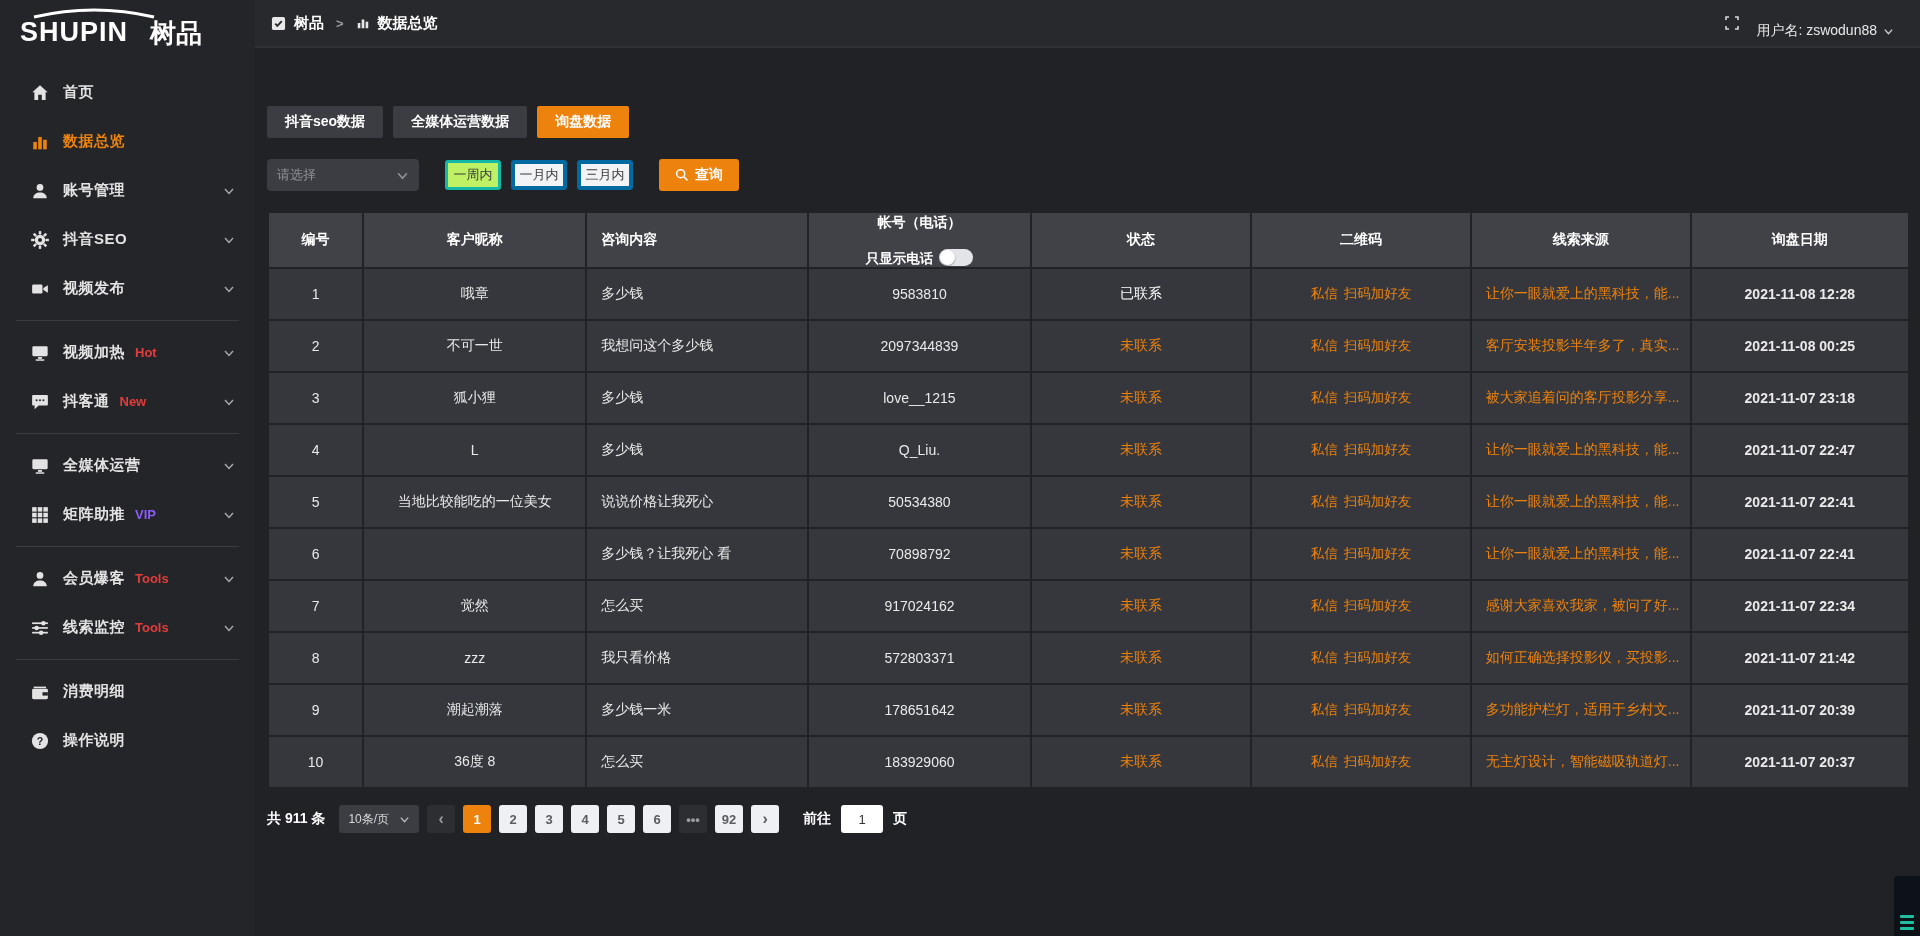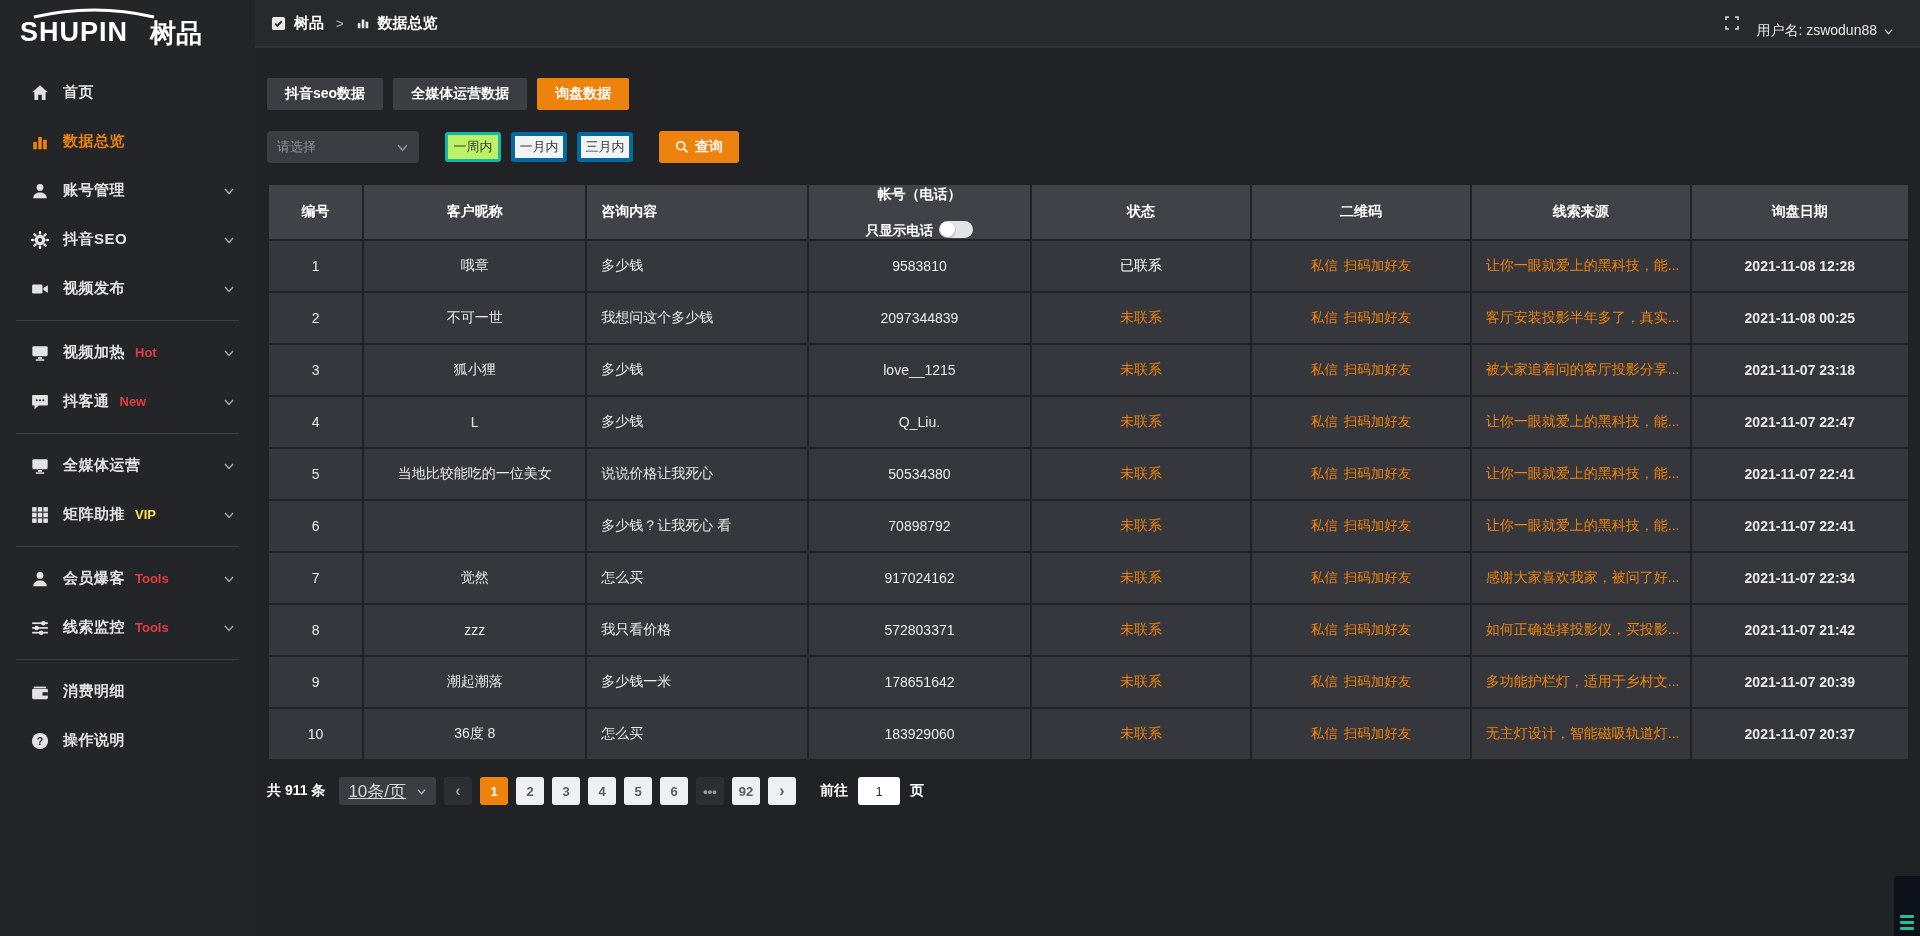--- a/index.html
+++ b/index.html
@@ -25,21 +25,21 @@
   .main { flex:1; display:flex; flex-direction:column; background:#202226; }
   .topbar { height:48px; background:#27292d; border-bottom:2px solid #303237;
             display:flex; align-items:center; justify-content:space-between; padding:0 26px 0 16px; }
   .crumb { display:flex; align-items:center; color:#fff; font-size:15px; font-weight:bold; gap:4px; }
   .crumb .sep { color:#9a9b9e; font-size:13px; margin:0 8px; font-weight:bold; }
   .crumb-icon { display:flex; margin-right:4px; }
   .top-right { display:flex; align-items:center; gap:16px; color:#e8e8e8; }
   .fs-icon { display:flex; cursor:pointer; color:#d8d8d8; }
   .user-chip { display:flex; align-items:center; gap:6px; font-size:14px; cursor:pointer;margin-top:16px; }
 
-  .content { flex:1; padding:0 10px 0 12px; }
+  .content { flex:1; padding:0 10px 0 12px;margin-top:28px; }
 
   
   .tabs-row { margin-top:30px; display:flex; gap:10px; }
   .tab { height:32px; padding:0 18px; background:#3b3d42; color:#fff; font-size:14px; font-weight:bold;
          display:flex; align-items:center; border-radius:2px; cursor:pointer; }
   .tab.active { background:#ed820d; }
 
   
   .filter-row { margin-top:21px; display:flex; align-items:center; }
   .fake-select { width:152px; height:32px; background:#3b3d42; border-radius:4px; color:#909298;
@@ -71,21 +71,21 @@
   .st-un { color:#ed820d; }
   .st-ok { color:#fff; }
   td.qr a { color:#ed820d; text-decoration:none; margin:0 3px; font-size:13.5px; cursor:pointer; }
   td.src { color:#ed820d; text-align:left; padding-left:14px; cursor:pointer; }
   td.date { font-weight:600; }
 
   
   .pager { margin-top:16px; display:flex; align-items:center; color:#fff; font-size:14px; }
   .pg-total { margin-right:14px; font-weight:600; }
   .size-select { background:#3b3d42; height:28px; padding:0 9px; border-radius:3px; display:flex;
-                 align-items:center; gap:10px; color:#d8d8d8; font-size:17px; cursor:pointer;text-decoration:underline; }
+                 align-items:center; gap:10px; color:#d8d8d8; font-size:12px; cursor:pointer; }
   .pg-btn { min-width:28px; height:28px; margin-left:8px; border-radius:3px; display:flex;
             align-items:center; justify-content:center; font-size:13px; font-weight:bold;
             cursor:pointer; padding:0 4px; }
   .pg-prev,.pg-dots { background:#2c2e32; color:#9a9b9e; }
   .pg-next { background:#eef0f3; color:#5a5c60; }
   .pg-num { background:#eef0f3; color:#5a5c60; }
   .pg-num.active { background:#ed820d; color:#fff; }
   .pg-arrow { font-size:16px; line-height:1; }
   .goto { margin-left:24px; display:flex; align-items:center; gap:10px; font-weight:600; }
   .goto input { width:42px; height:28px; background:#fff; border:none; border-radius:3px;
@@ -243,21 +243,21 @@
               <rect x="11" y="1" width="4" height="4"></rect>
               <rect x="1" y="6" width="4" height="4"></rect>
               <rect x="6" y="6" width="4" height="4"></rect>
               <rect x="11" y="6" width="4" height="4"></rect>
               <rect x="1" y="11" width="4" height="4"></rect>
               <rect x="6" y="11" width="4" height="4"></rect>
               <rect x="11" y="11" width="4" height="4"></rect>
             </svg>
           </span>
           <span class="s-label">矩阵助推</span>
-          <span class="s-badge" style="color: #fde047;">VIP</span>
+          <span class="s-badge" style="color: #8b5cf6;">VIP</span>
           <span class="s-chev">
             <svg width="12" height="12" viewBox="0 0 12 12">
               <polyline points="2,4 6,8.5 10,4" fill="none" stroke="#a9aaad" stroke-width="1.4"></polyline>
             </svg>
           </span>
         </div>
         <div class="side-divider"></div>
         <div class="side-item">
           <span class="s-icon">
             <svg viewBox="0 0 16 16">

